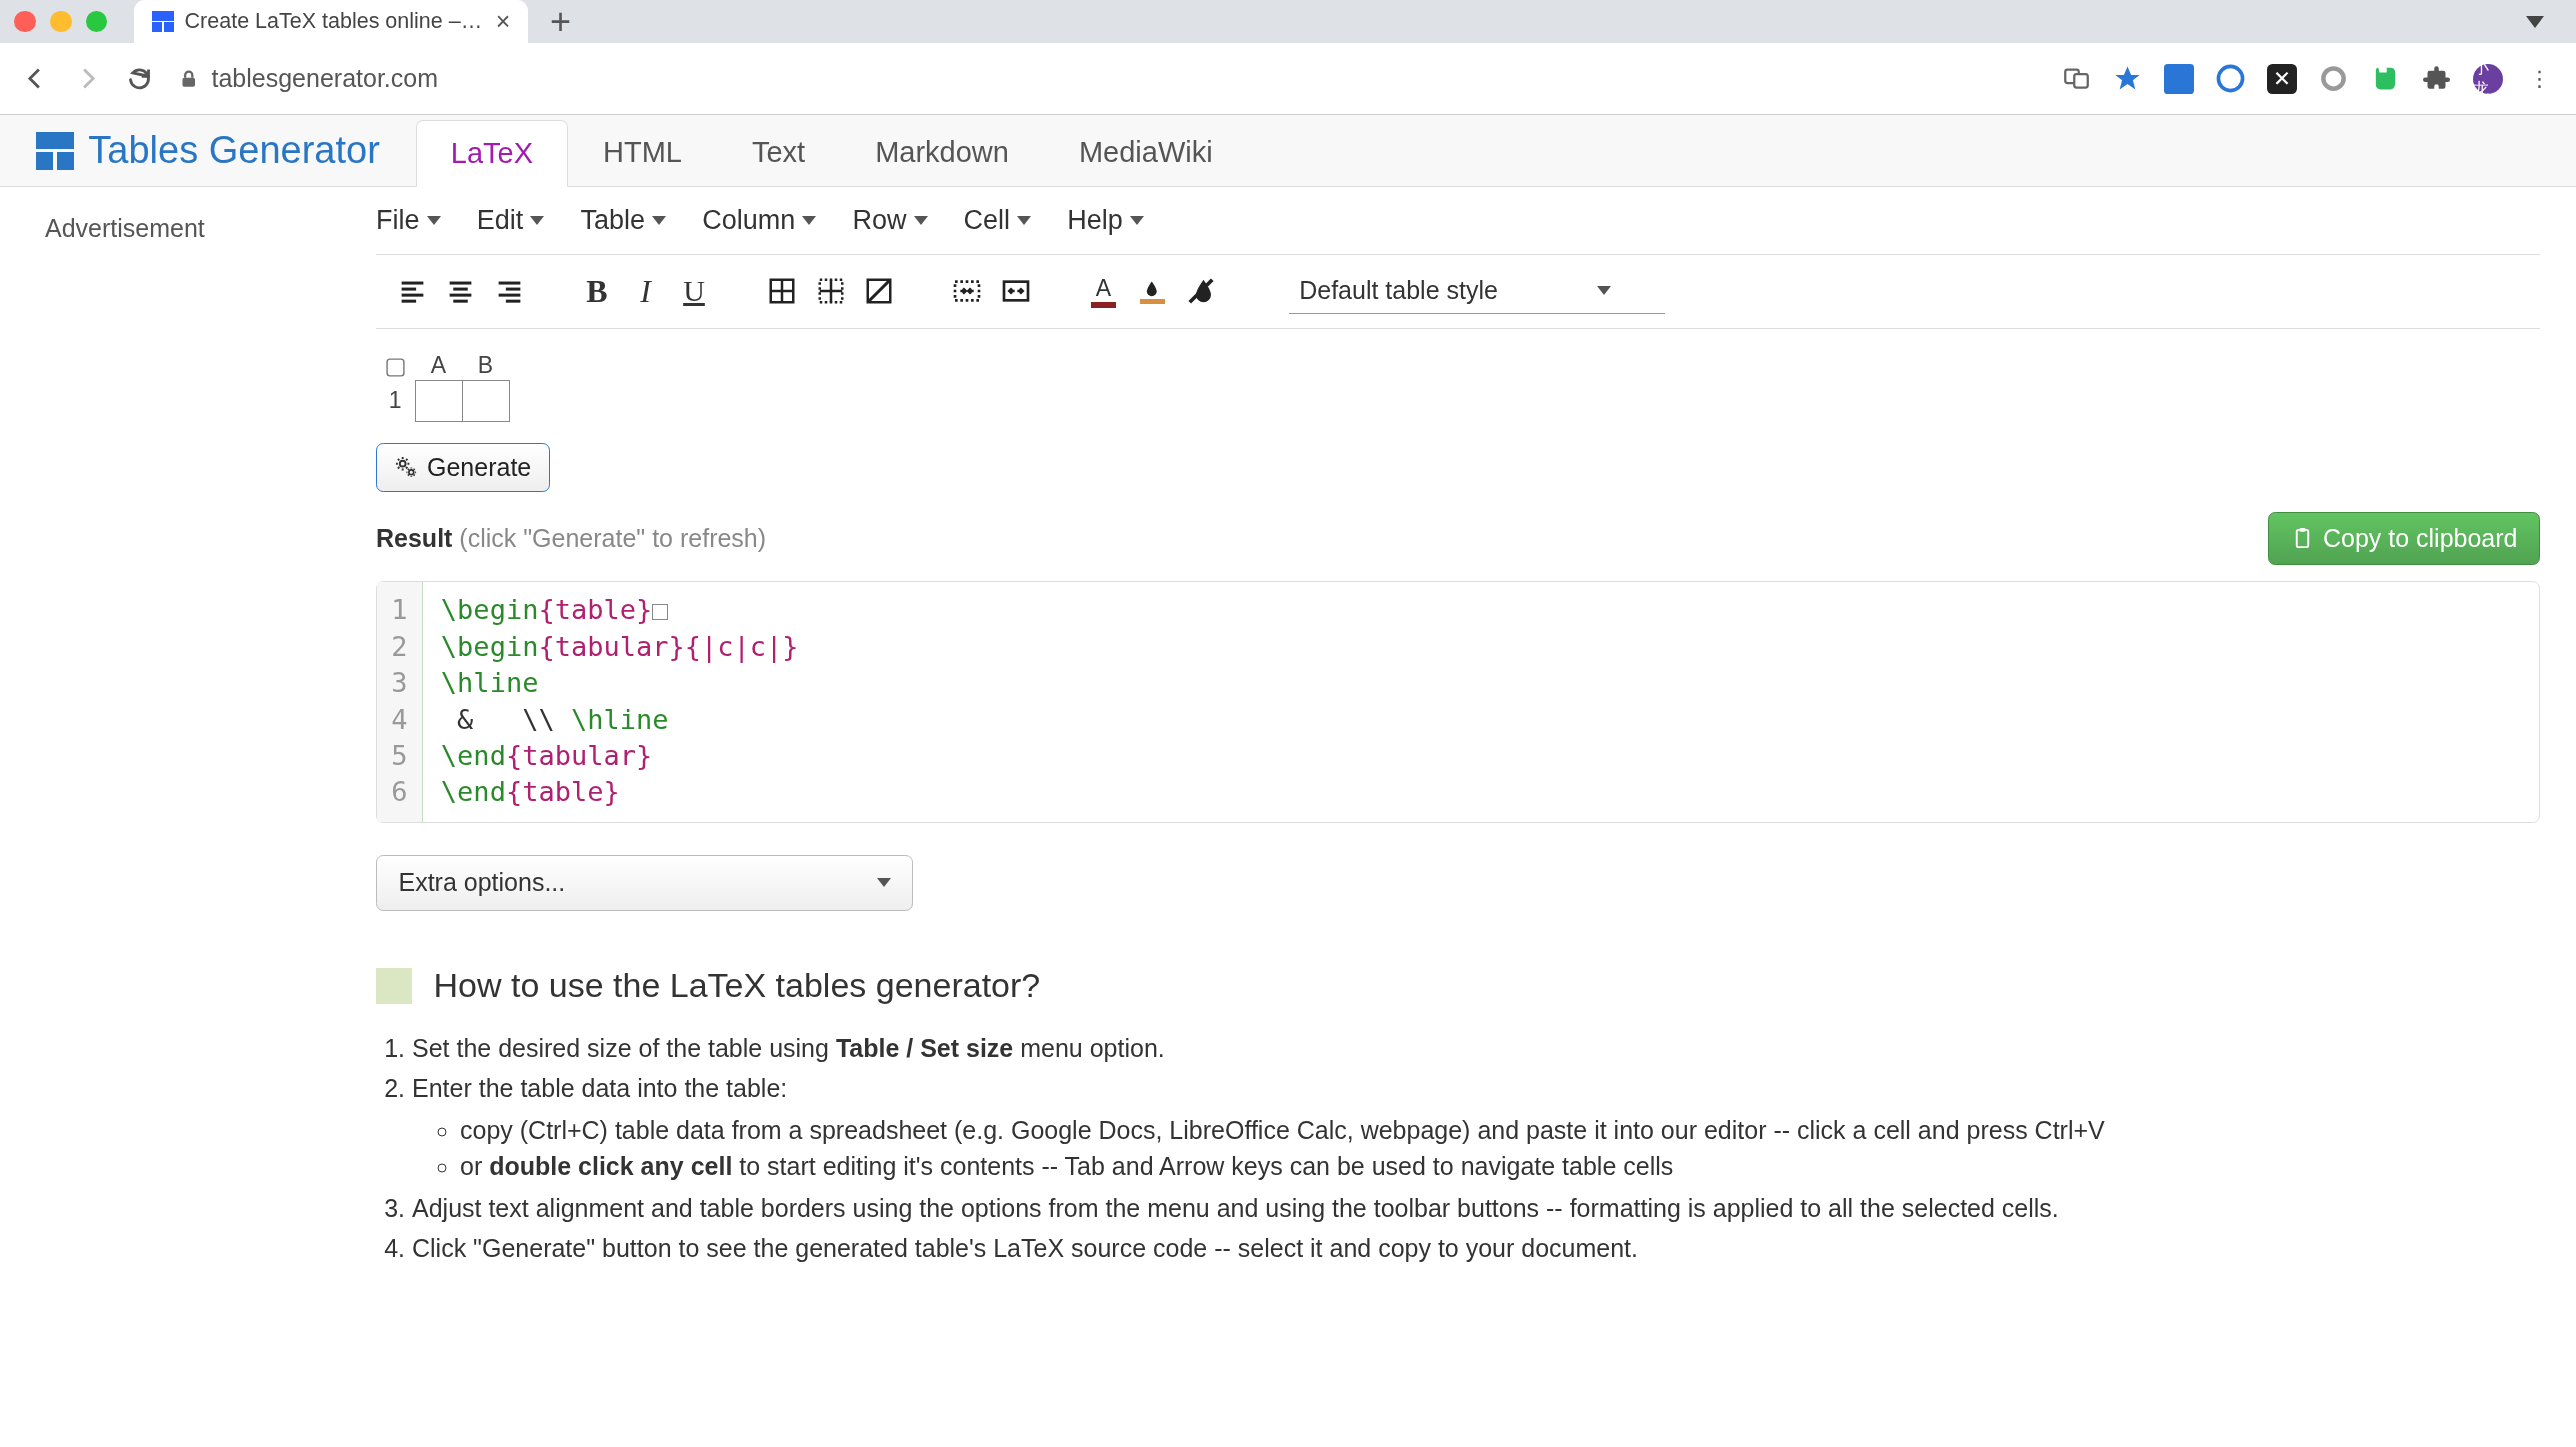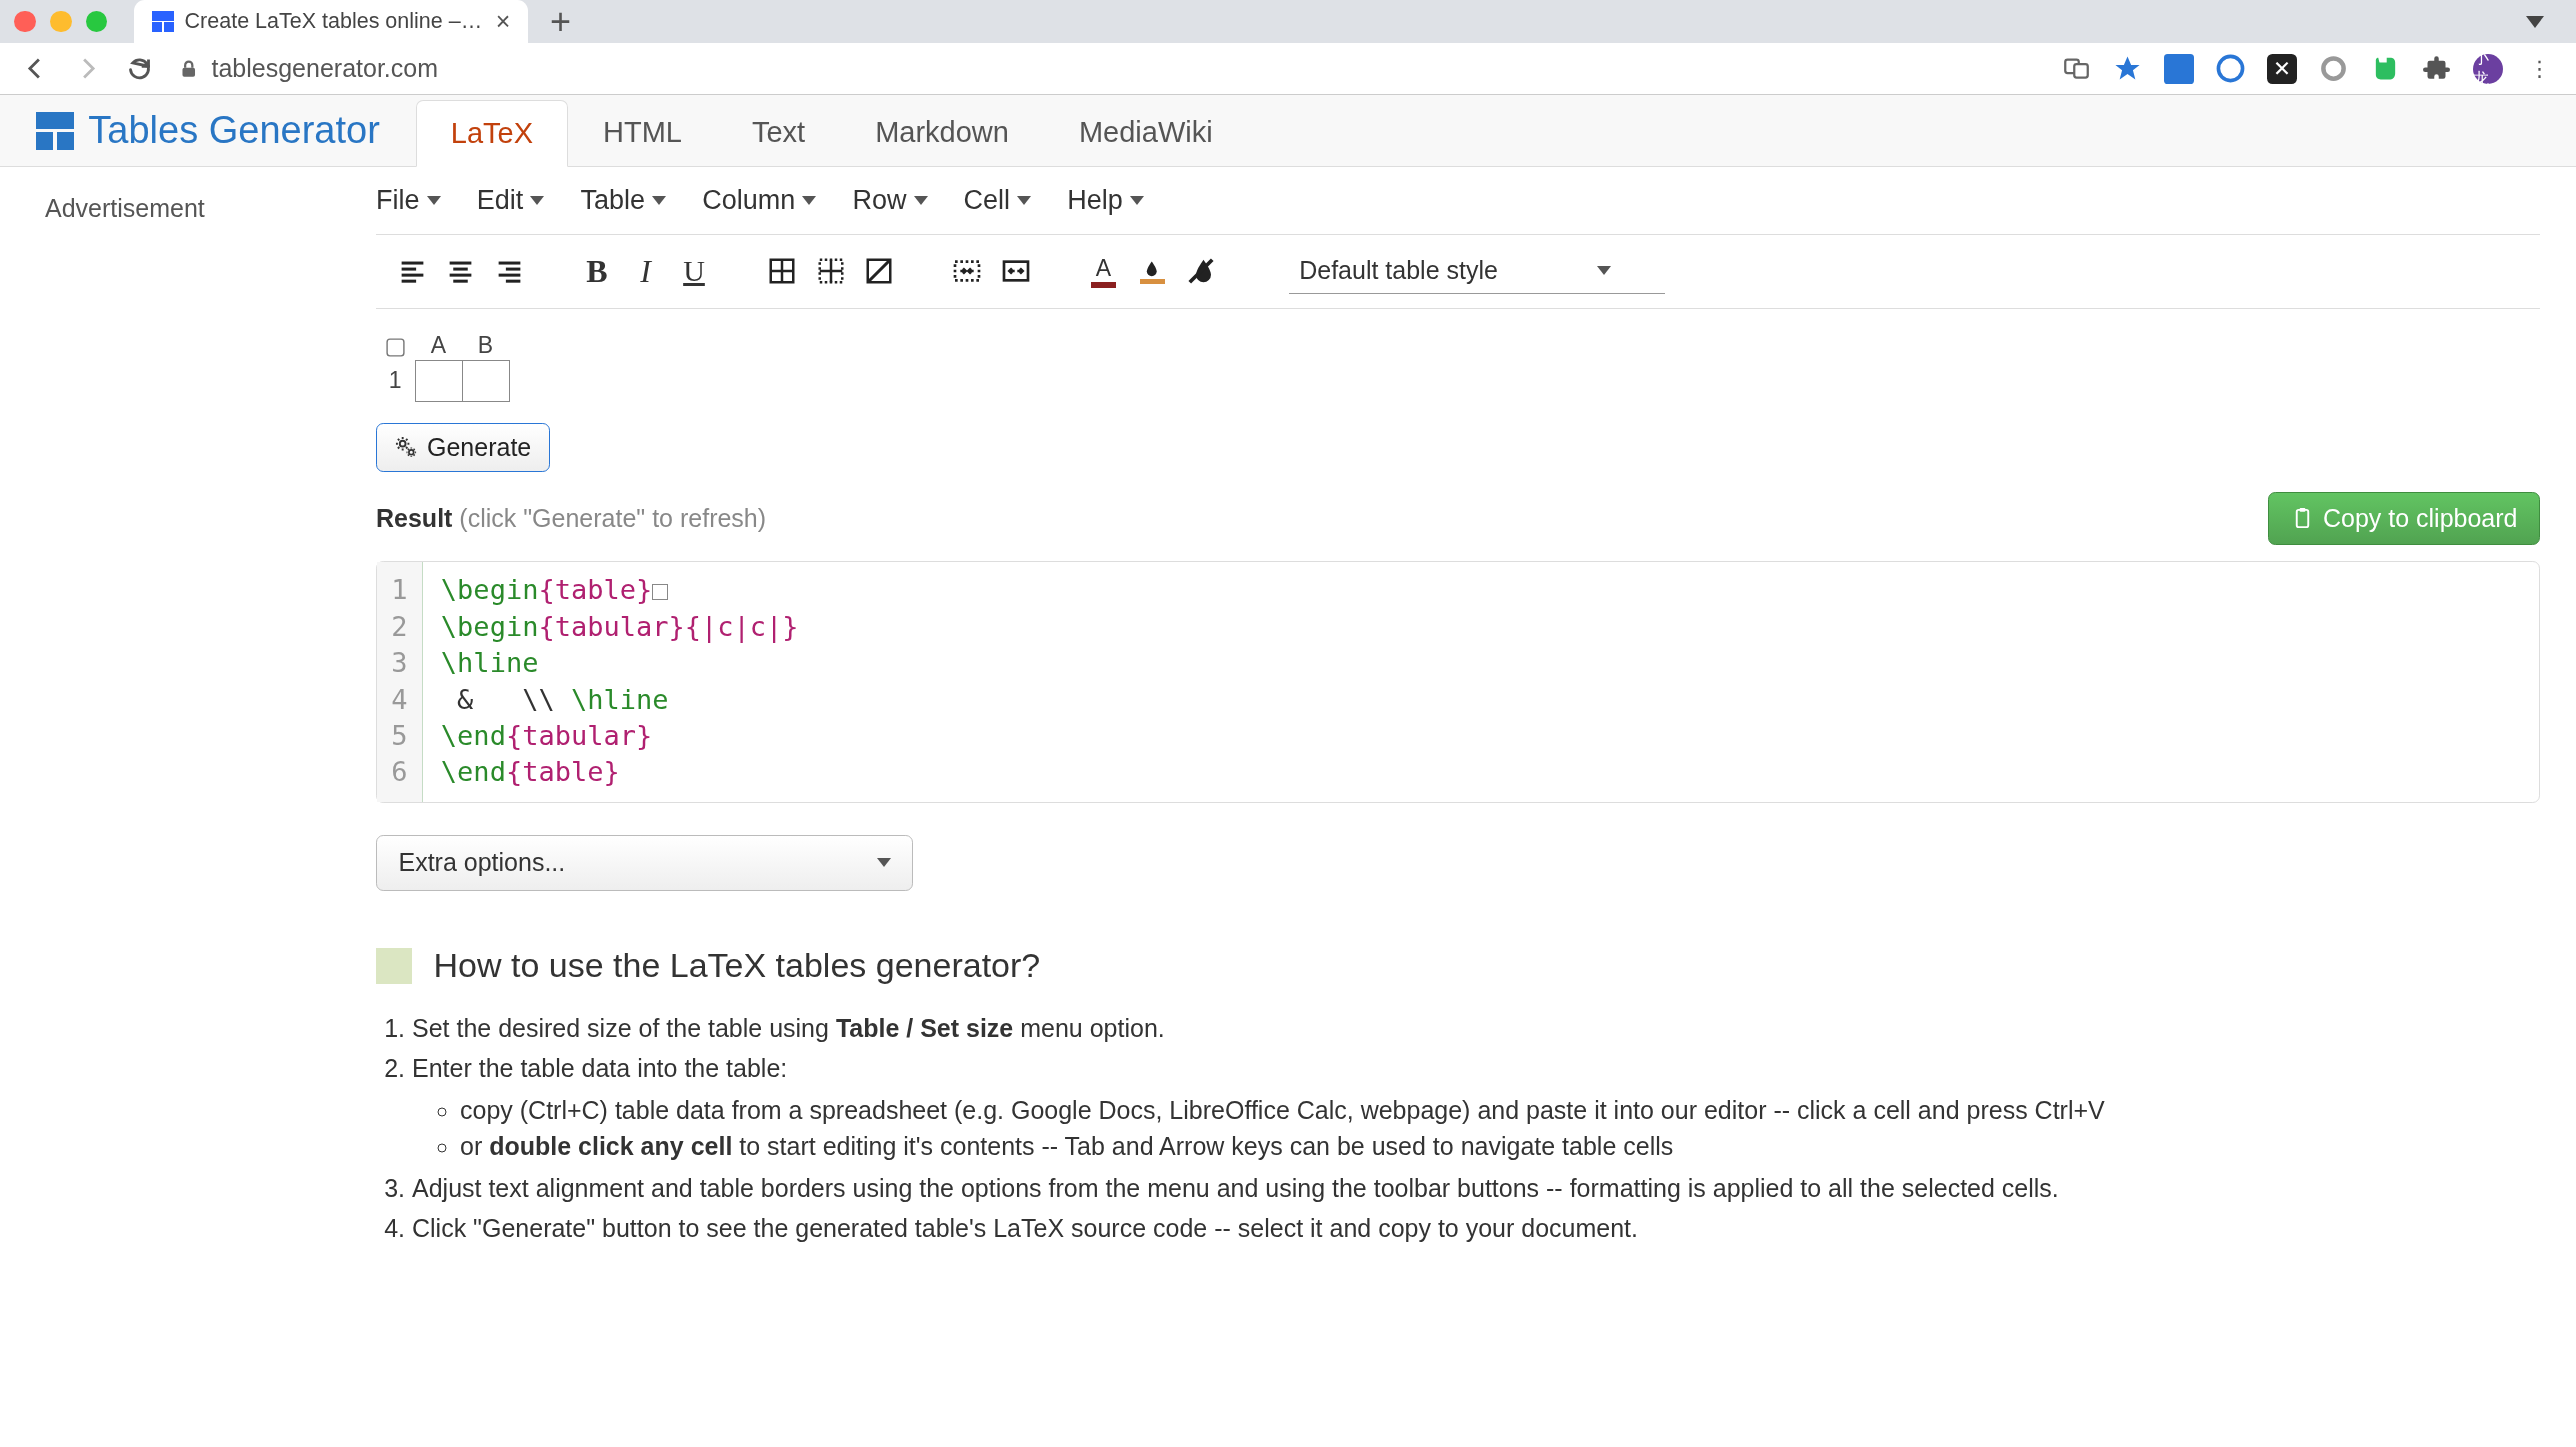--- a/index.html
+++ b/index.html
@@ -16,38 +16,38 @@
 .tab { display: flex; align-items: center; background: #fff; height: 43px; padding: 16px 18px; border-radius: 10.7px 10.7px 0 0; width: 394px; gap: 10.7px; }
 .tab-favicon { width: 21.5px; height: 21.5px; display: flex; }
 .fav-sq { display: grid; grid-template-columns: 1fr 1fr; grid-template-rows: 1fr 1fr; gap: 1.8px; width: 100%; height: 100%; }
 .fav-sq div { background: #2962ff; }
 .fav-sq div:first-child { grid-column: 1/3; }
 .tab-title { font-size: 21.5px; color: #444; white-space: nowrap; overflow: hidden; text-overflow: ellipsis; flex: 1; }
 .tab-close { font-size: 25px; color: #555; cursor: pointer; }
 .new-tab { font-size: 36px; color: #555; margin-left: 21.5px; cursor: pointer; }
 .tab-far-right { margin-left: auto; margin-right: 18px; width:0; height:0; border-left:9px solid transparent; border-right:9px solid transparent; border-top:12.5px solid #444; }
 
-.addr-bar { display: flex; align-items: center; background: #fff; height: 52px; padding: 0 21.5px; gap: 25px; border-bottom: 0.9px solid #ccc; }
+.addr-bar { display: flex; align-items: center; background: #fff; height: 72px; padding: 0 21.5px; gap: 25px; border-bottom: 0.9px solid #ccc; }
 .nav-btn { color: #555; cursor: pointer; display:flex; align-items:center; }
 .nav-btn.disabled { color: #bbb; }
 .url-field { flex: 1; display: flex; align-items: center; gap: 12.5px; font-size: 25px; color: #555; }
 .lock-icon { color: #666; }
 .ext-icons { display: flex; align-items: center; gap: 21.5px; }
 .ext-icon { width: 30px; height: 30px; border-radius: 5.4px; display:flex; align-items:center; justify-content:center; font-size:21.5px; }
 
 
 .site-header { display: flex; align-items: center; background: #f8f8f8; border-bottom: 0.9px solid #ddd; height: 72px; padding: 0 36px; }
 .logo-area { display: flex; align-items: center; gap: 14.3px; }
 .logo-mark { display: grid; grid-template-columns: 1fr 1fr; grid-template-rows: 1fr 1fr; gap: 3.6px; width: 38px; height: 38px; }
 .logo-mark div { background: #2976c4; }
 .logo-mark div:first-child { grid-column: 1/3; }
 .logo-text { font-size: 38px; color: #2976c4; font-weight: 400; }
 .format-tabs { display: flex; margin-left: 36px; height: 100%; align-items: flex-end; }
 .format-tab { padding: 16px 34px; font-size: 29px; color: #555; cursor: pointer; border: 0.9px solid transparent; }
-.format-tab.active { background: #fff; border: 0.9px solid #ddd; border-bottom-color: #fff; border-radius: 7.2px 7.2px 0 0; color: #c2410c; margin-bottom: -0.9px; }
+.format-tab.active { background: #fff; border: 0.9px solid #ddd; border-bottom-color: #fff; border-radius: 7.2px 7.2px 0 0; color: #a21caf; margin-bottom: -0.9px; }
 
 .main { display: flex; }
 .ad-sidebar { width: 376px; padding: 27px 45px; font-size: 25px; color: #555; }
 .content { flex: 1; padding-right: 36px; }
 
 
 .menubar { display: flex; gap: 36px; padding: 18px 0; border-bottom: 0.9px solid #ddd; }
 .menu-item { display: flex; align-items: center; gap: 7.2px; font-size: 27px; color: #333; cursor: pointer; }
 .caret { width:0; height:0; border-left:7.2px solid transparent; border-right:7.2px solid transparent; border-top:9px solid #555; }
 

